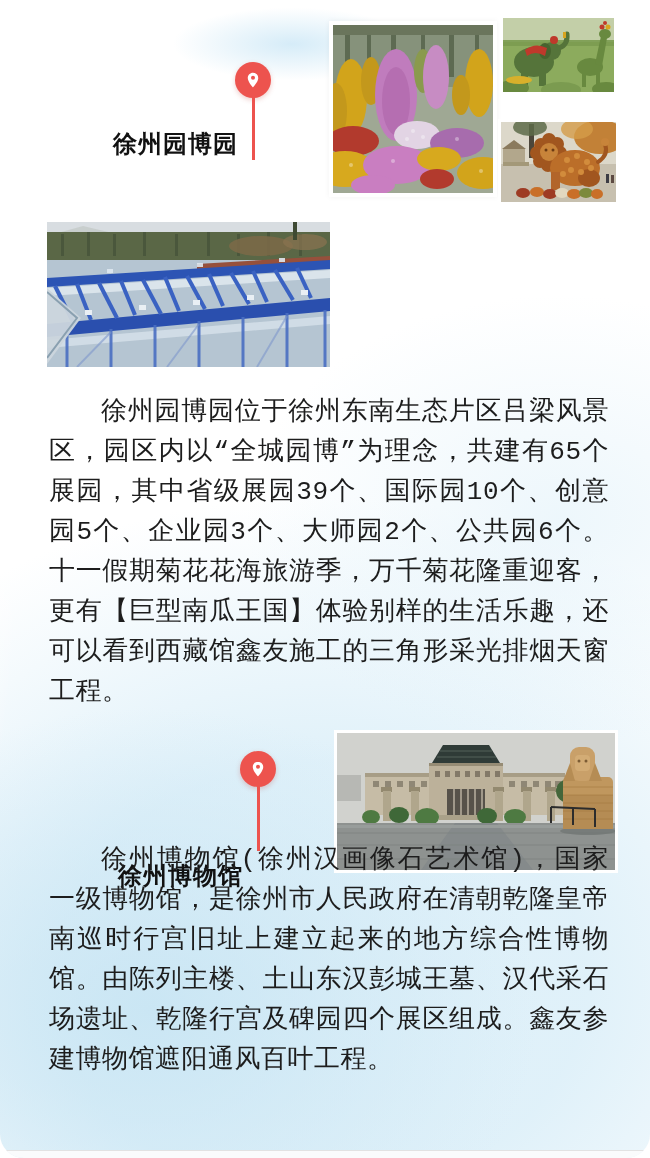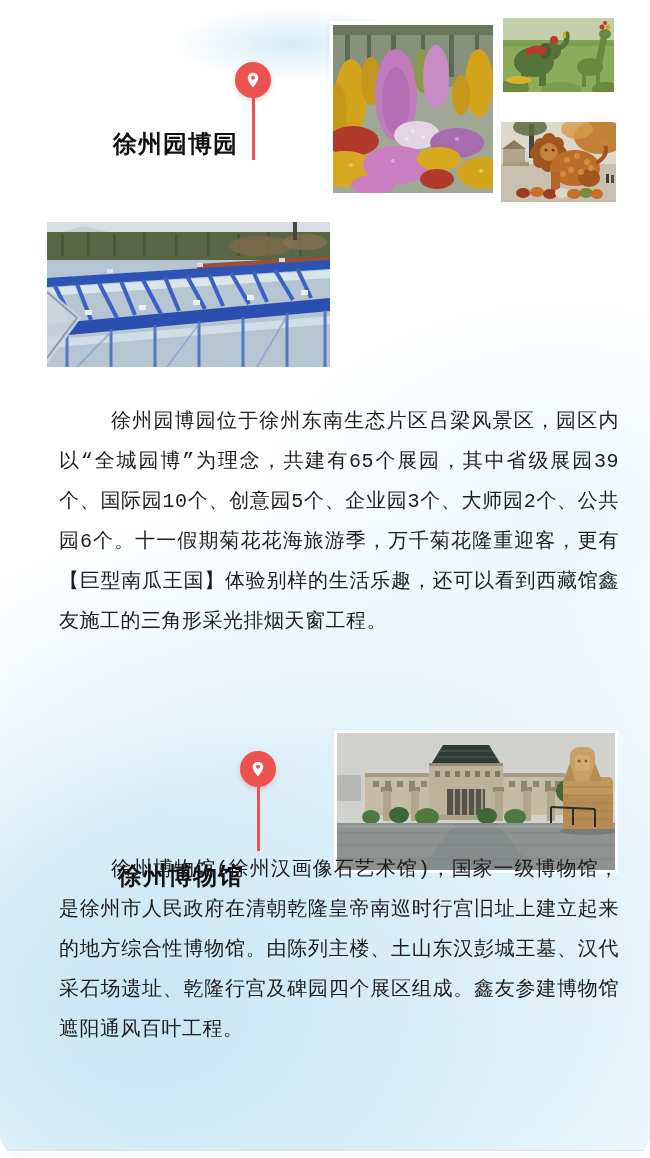--- a/index.html
+++ b/index.html
@@ -27,22 +27,22 @@
   .pin1 .pin-stem { height:63px; }
   .pin2 { left:240px; top:751px; }
   .pin2 .pin-stem { height:65px; }
   .sec-title {
     position:absolute; margin:0; font-size:24px; font-weight:700; color:#111111;
     letter-spacing:1px; white-space:nowrap;
   }
   .t1 { left:113px; top:128px; }
   .t2 { left:118px; top:860px; }
   .body-text {
-    position:absolute; left:45px; width:560px; margin:14px;
-    font-size:20px; line-height:40px; color:#1d1d1d;
+    position:absolute; left:45px; width:560px; margin:4px;
+    font-size:26px; line-height:40px; color:#1d1d1d;
     text-align:justify; text-justify:inter-character;
     text-indent:52px; letter-spacing:.5px; font-weight:400;
   }
   .p1 { top:388px; }
   .p2 { top:836px; }
   .ph { position:absolute; margin:0; padding:0; background:#ffffff; overflow:hidden; }
   .ph svg { display:block; width:100%; height:100%; }
   .ph-flowers  { left:329px; top:21px;  width:160px; height:168px; border:4px solid #ffffff; box-shadow:0 0 6px rgba(0,0,0,.05); }
   .ph-animals  { left:500px; top:15px;  width:111px; height:74px;  border:3px solid #ffffff; }
   .ph-pumpkin  { left:498px; top:119px; width:115px; height:80px;  border:3px solid #ffffff; }

